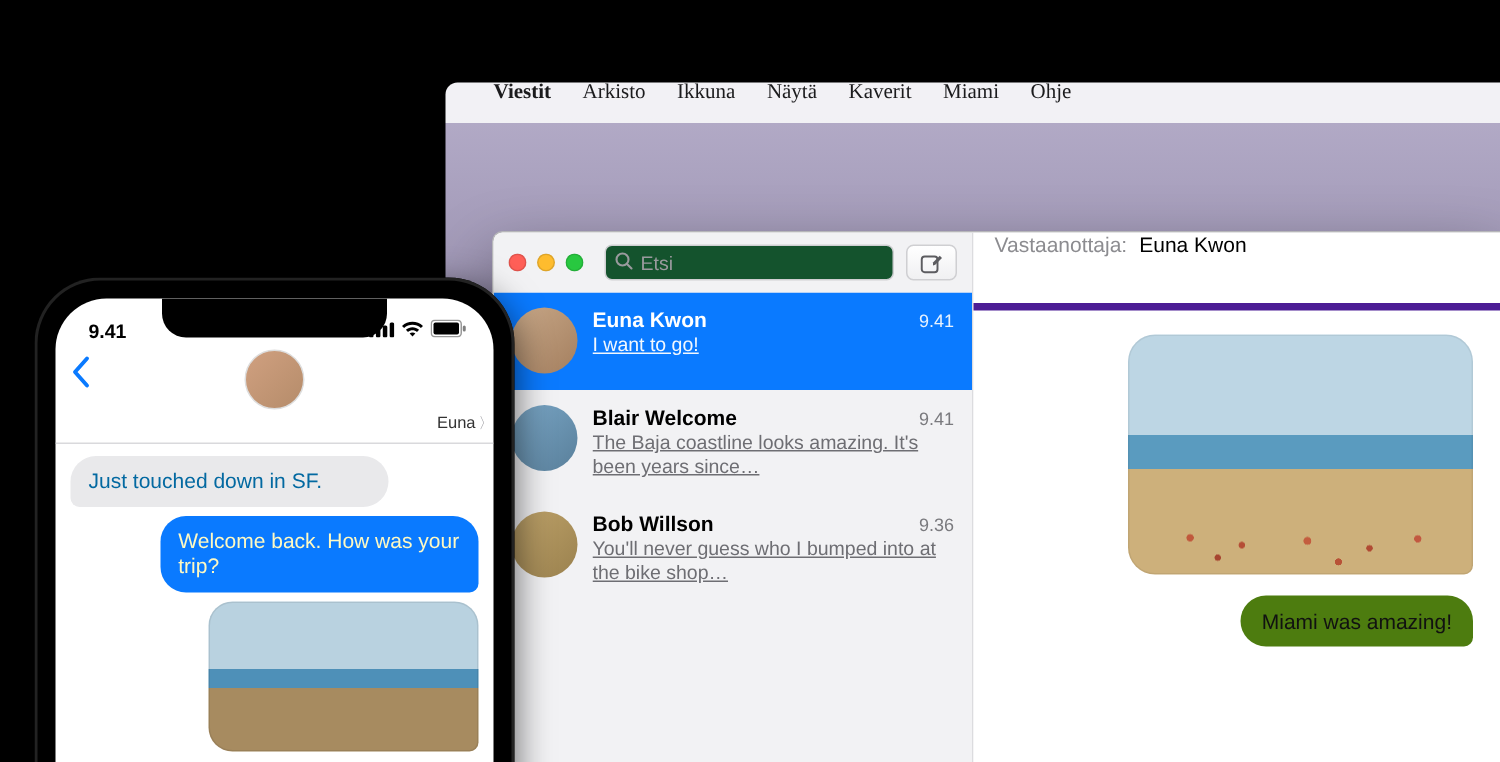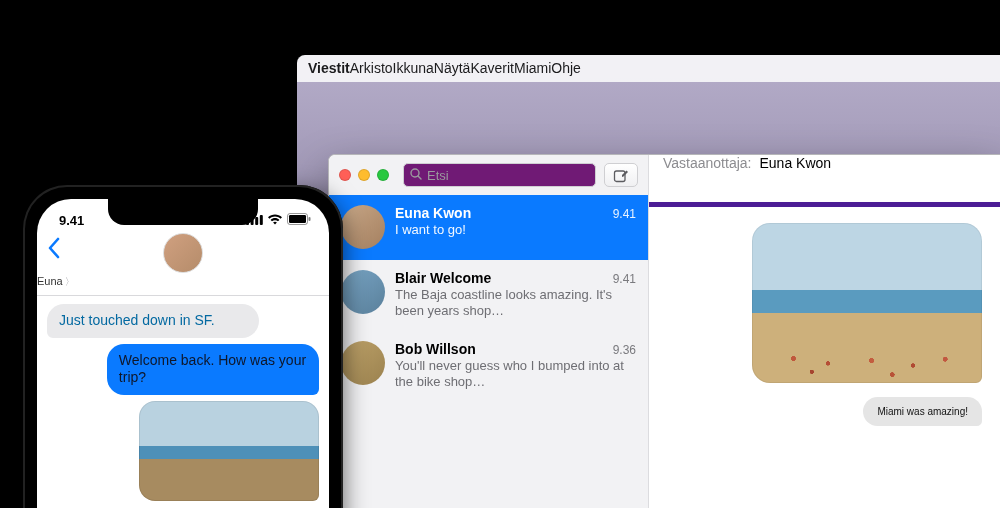--- a/index.html
+++ b/index.html
@@ -30,84 +30,84 @@
     border-bottom-left-radius: 16px; border-bottom-right-radius: 16px;
     z-index: 5;
   }
   .status-bar {
     display: flex; justify-content: space-between; align-items: center;
     padding: 8px 18px 0 22px; height: 34px; font-size: 13px; font-weight: 600;
   }
   .status-right { display: flex; gap: 4px; align-items: center; }
   .sig-icon, .wifi-icon, .batt-icon { display: inline-block; }
   .conv-head {
-    text-align: left; position: relative; padding-bottom: 6px;
+    text-align: right; position: relative; padding-bottom: 6px;
     border-bottom: 1px solid #d9d9dc;
   }
   .conv-head .back {
     position: absolute; left: 10px; top: 4px; color: #0a7aff; font-size: 22px; font-weight: 400;
   }
   .conv-head .avatar {
     width: 40px; height: 40px; border-radius: 50%; margin: 0 auto 2px;
     background: linear-gradient(135deg,#d0a080,#b58c6a);
     border: 1px solid #ddd;
   }
   .conv-head .name-row { font-size: 11px; color: #333; }
   .conv-head .chev { color: #a0a0a5; font-size: 10px; padding-left: 2px; }
 
   .chat-body { padding: 8px 10px; }
   .bubble {
     max-width: 78%; padding: 8px 12px; border-radius: 17px; font-size: 14px;
     line-height: 1.25; margin-bottom: 6px; word-wrap: break-word;
   }
   .bubble.in  { background: #e9e9eb; color: #0369a1; border-bottom-left-radius: 6px; }
-  .bubble.out { background: #0a7aff; color: #0f172a; margin-left: auto; border-bottom-right-radius: 6px; }
+  .bubble.out { background: #0a7aff; color: #fef9c3; margin-left: auto; border-bottom-right-radius: 6px; }
   .photo-msg {
     width: 66%; height: 100px; margin-left: auto; border-radius: 16px; overflow: hidden;
     border-bottom-right-radius: 6px; background: linear-gradient(#b9d2e0 0 45%, #4e90b8 45% 58%, #a78b60 58% 100%);
     box-shadow: inset 0 0 0 1px rgba(0,0,0,.08);
   }
 
   
   .mac {
     position: absolute; left: 290px; top: 54px; right: 0; bottom: 0;
     background: linear-gradient(180deg,#b6aeca 0%,#8f86a6 50%,#6d6486 100%);
     z-index: 2;
   }
   .mac-wrap {
     position: absolute; left: 275px; top: 33px; right: -10px; bottom: -10px;
     border: 22px solid #000; border-right: none; border-bottom: none;
     border-top-left-radius: 30px; z-index: 3; pointer-events: none;
   }
 
   .menubar {
     height: 28px; background: rgba(248,248,250,0.9);
-    display: flex; align-items: center; padding: 0 18px;
-    font-size: 14px; color: #1b1b1d;
+    display: flex; align-items: flex-start; gap: 21px; padding: 0 18px;
+    font-size: 14px; color: #1b1b1d; font-family: Liberation Serif, serif;
   }
   .menubar .apple { font-size: 15px; }
   .menubar .app-name { font-weight: 700; }
 
   .msg-window {
     position: absolute; left: 38px; top: 100px; right: 0;
     background: #fff; border-radius: 7px 0 0 0;
     box-shadow: 0 18px 44px rgba(0,0,0,.4);
     display: flex; height: 380px; overflow: hidden;
     border: 1px solid #b6b6b9; border-right: none;
   }
   .sidebar {
     width: 320px; border-right: 1px solid #dcdcdf;
     background: #f2f2f4; display: flex; flex-direction: column;
   }
   .sb-titlebar { display: flex; align-items: center; gap: 8px; padding: 8px 10px; }
   .traffic { display: flex; gap: 7px; margin-right: 6px; }
   .dot { width: 12px; height: 12px; border-radius: 50%; border: 1px solid rgba(0,0,0,.12); }
   .dot.r { background: #ff5f57; } .dot.y { background: #febc2e; } .dot.g { background: #28c840; }
   .search {
-    flex: 1; height: 24px; background: #701a75; border: 1px solid #cfcfd2;
+    flex: 1; height: 24px; background: #14532d; border: 1px solid #cfcfd2;
     border-radius: 5px; display: flex; align-items: center; padding: 0 6px;
     color: #9a9a9e; font-size: 13px; gap: 5px;
   }
   .compose {
     width: 34px; height: 24px; background: linear-gradient(#fff,#f0f0f2);
     border: 1px solid #cfcfd2; border-radius: 5px; display:flex; align-items:center; justify-content:center;
   }
   .conv-list { flex: 1; overflow: hidden; }
   .conv {
     display: flex; gap: 10px; padding: 10px 12px; align-items: flex-start;
@@ -122,20 +122,21 @@
   .conv.idx2 .ava { background: linear-gradient(135deg,#c0a46b,#9a814e); }
   .conv .body { flex: 1; min-width: 0; }
   .conv .row1 { display: flex; justify-content: space-between; align-items: baseline; }
   .conv .nm { font-weight: 700; font-size: 14px; }
   .conv .tm { font-size: 12px; opacity: .9; }
   .conv:not(.active) .tm { color: #7a7a7e; opacity:1; }
   .conv .prev {
     font-size: 13px; line-height: 1.25; color: #6e6e73; margin-top: 1px;
     display: -webkit-box; -webkit-line-clamp: 2; -webkit-box-orient: vertical;
     overflow: hidden;
+    text-decoration: underline;
   }
   .conv.active .prev { color: rgba(255,255,255,.95); }
 
   .pane { flex: 1; display: flex; flex-direction: column; background: #fff; }
   .to-bar {
     height: 52px; border-bottom: 5px solid #4c1d95; display: flex; align-items: flex-start;
     padding: 0 14px; gap: 8px; font-size: 14px;
   }
   .to-bar .lbl { color: #8c8c90; }
   .thread { flex: 1; padding: 16px 18px; }
@@ -151,22 +152,22 @@
       radial-gradient(circle at 18% 65%, #c0583c 2.3px, transparent 2.6px),
       radial-gradient(circle at 33% 72%, #b54e36 2px, transparent 2.4px),
       radial-gradient(circle at 52% 68%, #c35d3f 2.5px, transparent 2.8px),
       radial-gradient(circle at 70% 75%, #b04a33 2px, transparent 2.3px),
       radial-gradient(circle at 84% 66%, #c25840 2.3px, transparent 2.6px),
       radial-gradient(circle at 26% 84%, #a64530 2px, transparent 2.3px),
       radial-gradient(circle at 61% 88%, #b85237 2.2px, transparent 2.5px);
   }
   .mac-bubble {
     margin-left: auto; margin-top: 14px; max-width: 70%;
-    background: #e5e5e5; color: #111; padding: 9px 14px; border-radius: 17px;
-    border-bottom-right-radius: 6px; font-size: 10px; width: fit-content;
+    background: #4d7c0f; color: #111; padding: 9px 14px; border-radius: 17px;
+    border-bottom-right-radius: 6px; font-size: 14px; width: fit-content;
   }
 </style>
 </head>
 <body>
 
 <div class="iphone">
   <div class="iphone-screen">
     <div class="notch"></div>
     <div class="status-bar">
       <span>9.41</span>
@@ -259,21 +260,21 @@
             <div class="prev">I want to go!</div>
           </div>
         </div>
         <div class="conv idx1">
           <div class="ava"></div>
           <div class="body">
             <div class="row1">
               <span class="nm">Blair Welcome</span>
               <span class="tm">9.41</span>
             </div>
-            <div class="prev">The Baja coastline looks amazing. It's been years shop…</div>
+            <div class="prev">The Baja coastline looks amazing. It's been years since…</div>
           </div>
         </div>
         <div class="conv idx2">
           <div class="ava"></div>
           <div class="body">
             <div class="row1">
               <span class="nm">Bob Willson</span>
               <span class="tm">9.36</span>
             </div>
             <div class="prev">You'll never guess who I bumped into at the bike shop…</div>

